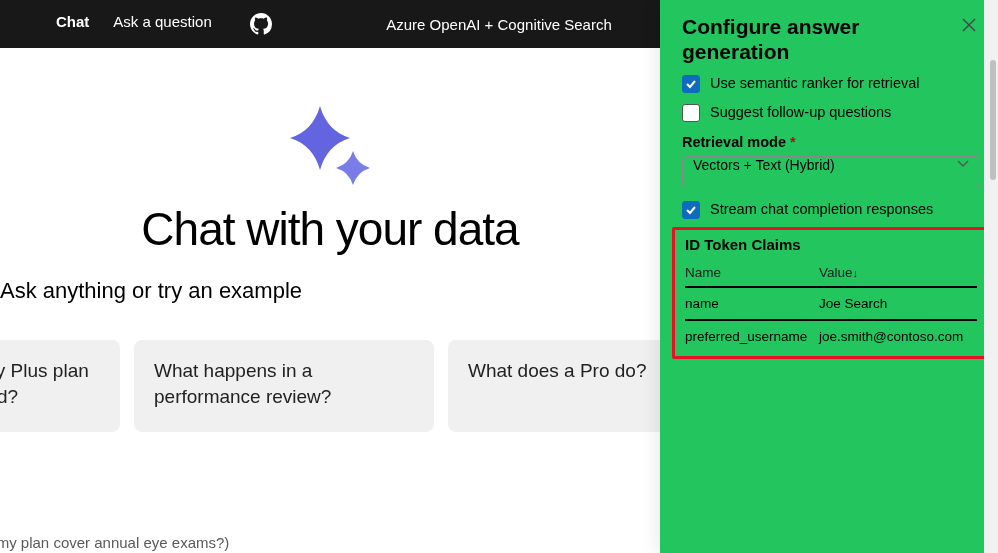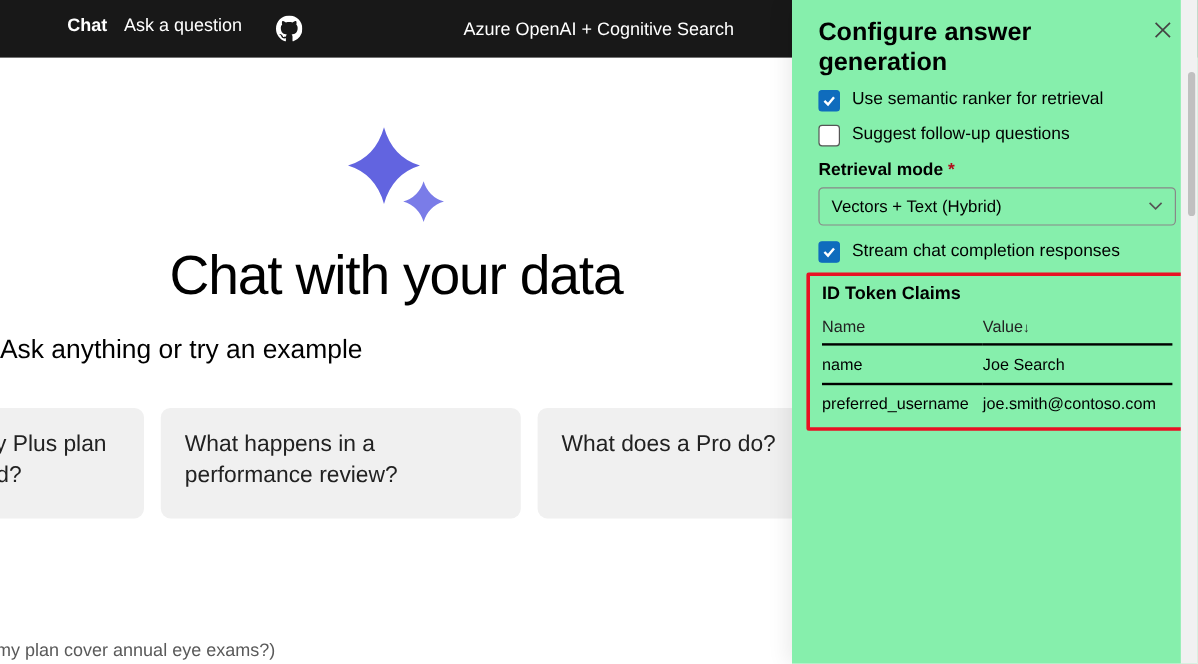--- a/index.html
+++ b/index.html
@@ -13,21 +13,21 @@
     }
     .topbar {
       height: 48px;
       background: #181818;
       color: #fff;
       display: flex;
       align-items: center;
       padding: 0 16px;
       position: relative;
     }
-    .nav-tabs { display: flex; gap: 14px; margin-left: 40px; }
+    .nav-tabs { display: flex; gap: 24px; margin-left: 40px; }
     .nav-tab { font-size: 15px; cursor: pointer; }
     .nav-tab.active { font-weight: 600; }
     .gh-icon {
       width: 22px; height: 22px; margin-left: 14px; display: inline-block;
     }
     .brand { position: absolute; left: 50%; transform: translateX(-50%); font-size: 15px; }
     .main {
       position: relative;
       width: 660px;
       height: calc(553px - 48px);
@@ -72,21 +72,21 @@
       color: #5a5a5a;
       font-size: 15px;
     }
     
     .panel {
       position: absolute;
       top: 0;
       right: 0;
       width: 338px;
       height: 553px;
-      background: #86efac;
+      background: #22c55e;
       box-shadow: -4px 0 16px rgba(0,0,0,0.08);
       padding: 14px 18px 0 22px;
     }
     .panel-header { display: flex; justify-content: space-between; align-items: flex-start; }
     .panel-title { font-size: 21px; font-weight: 600; line-height: 1.2; }
     .close-x { font-size: 18px; cursor: pointer; color: #444; padding: 2px 4px; }
     .cb-row { display: flex; align-items: center; gap: 10px; margin-top: 10px; }
     .cb {
       width: 18px; height: 18px; border: 1px solid #555; border-radius: 3px;
       flex-shrink: 0; margin-top: 1px; display: flex; align-items: center; justify-content: center;
@@ -103,21 +103,21 @@
       margin-top: 6px;
     }
     .field-label { font-size: 14.5px; font-weight: 600; margin-top: 12px; }
     .req { color: #b10e1c; }
     .select {
       margin-top: 6px;
       border: 1px solid #888;
       border-radius: 4px;
       height: 32px;
       display: flex;
-      align-items: center;
+      align-items: flex-start;
       justify-content: space-between;
       padding: 0 10px;
       font-size: 14px;
       cursor: pointer;
     }
     .chev { font-size: 12px; color: #555; }
     .claims-box {
       border: 3px solid #e81123;
       border-radius: 2px;
       margin-top: 8px;

